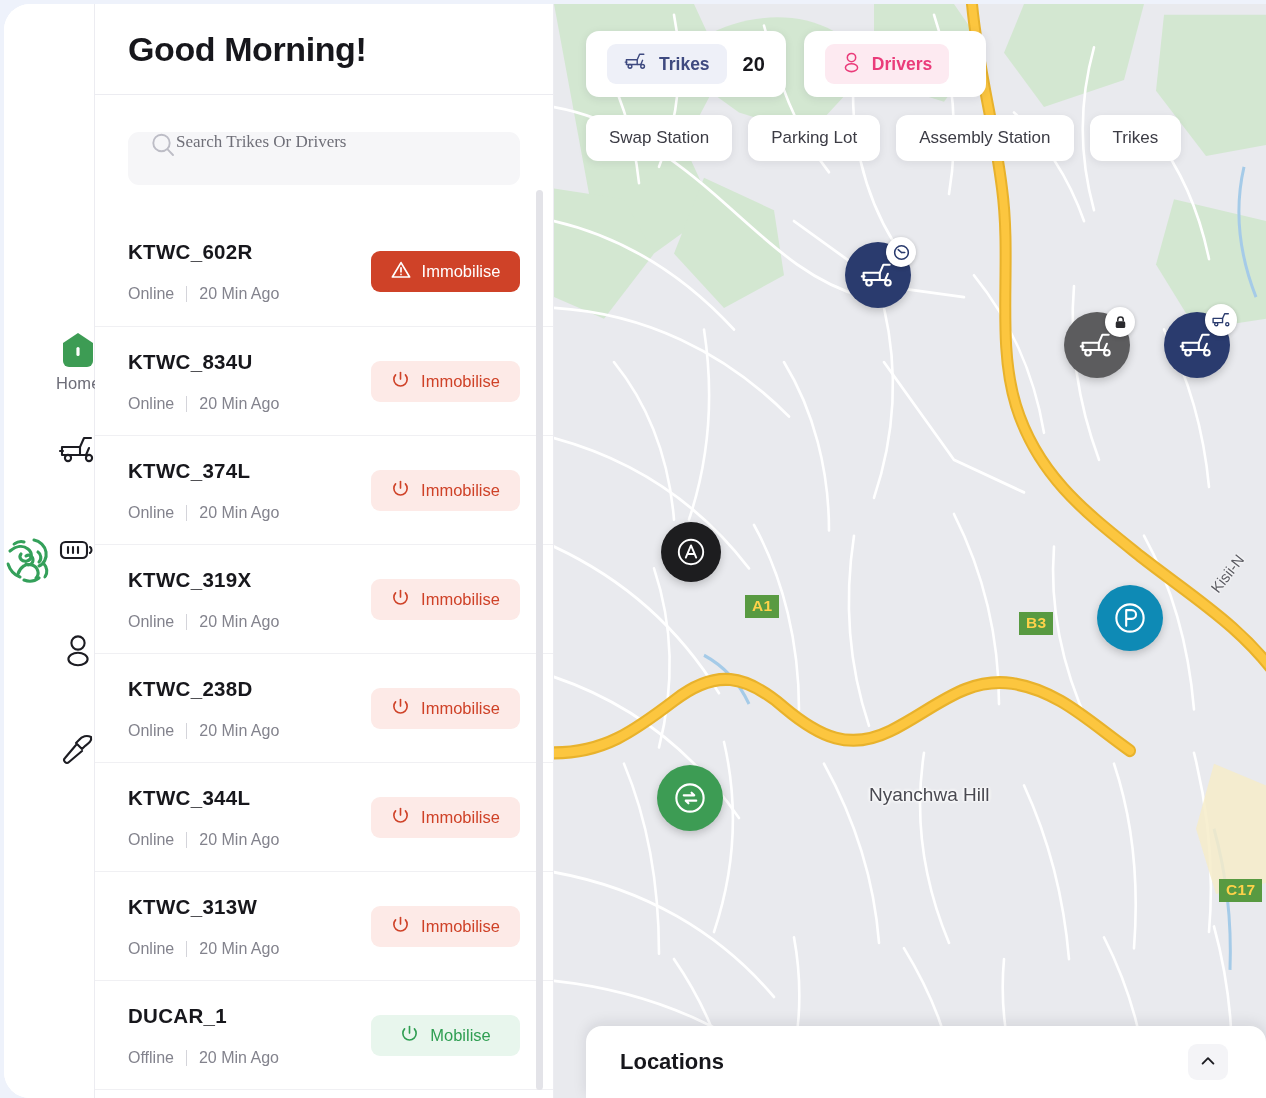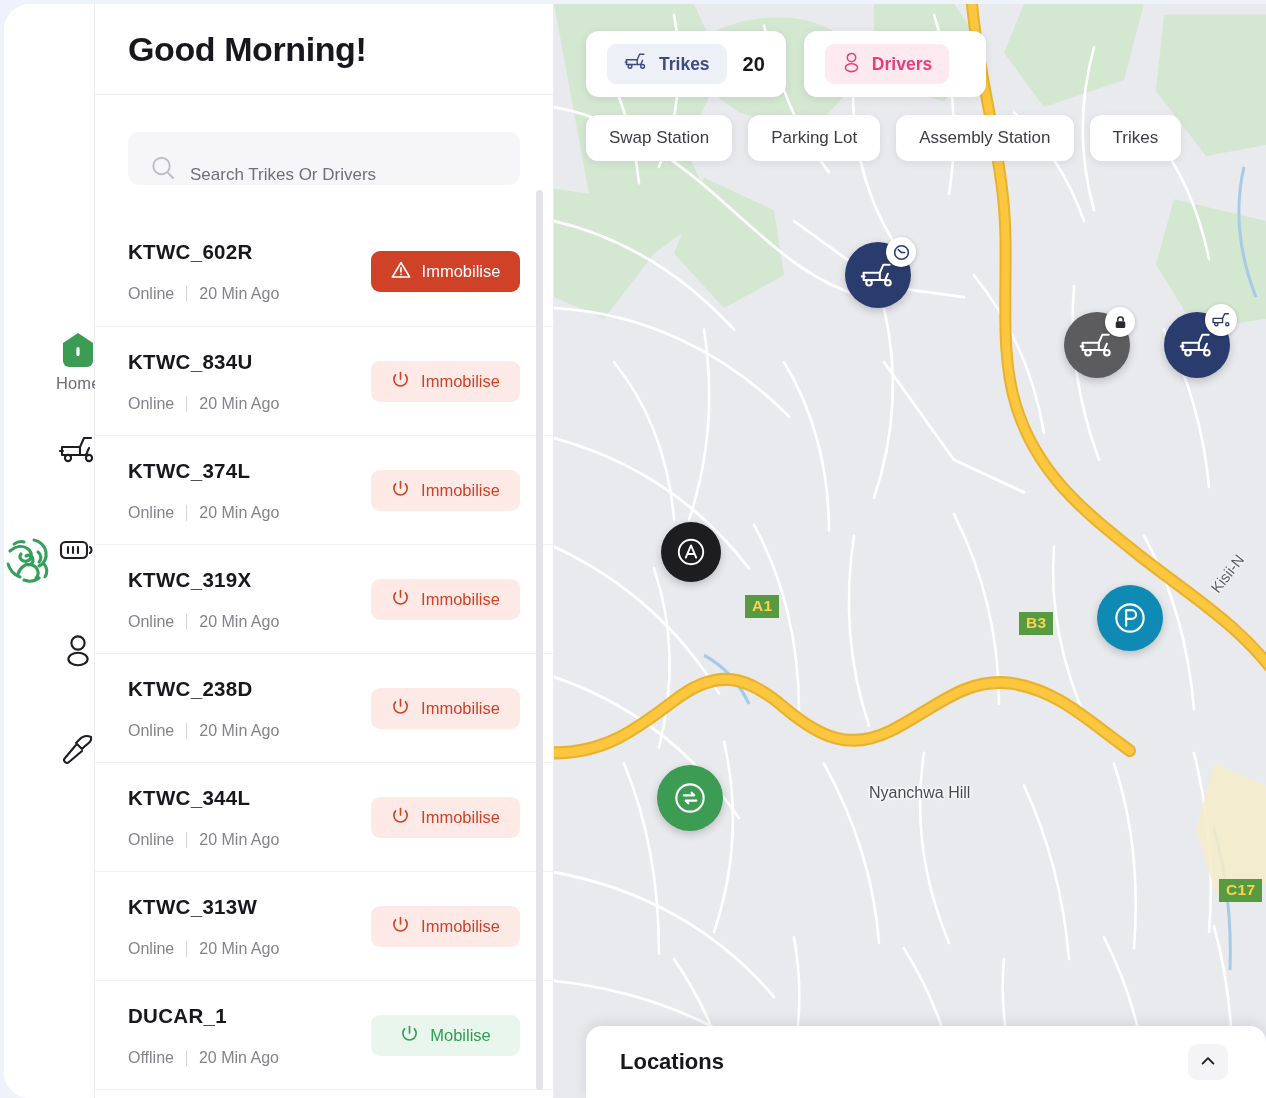--- a/index.html
+++ b/index.html
@@ -53,21 +53,21 @@
     padding-left: 33px;
     border-bottom: 1px solid #ececf1;
     width: 1171px;
   }
   .greeting {
     font-size: 34px; font-weight: 700; color: #17171c; letter-spacing: -.4px;
   }
   .searchwrap { padding: 37px 33px 0 33px; }
   .searchbox {
     height: 53px; background: #f6f6f8; border-radius: 11px;
-    display: flex; align-items: flex-end; gap: 14px; padding: 0 22px;
+    display: flex; align-items: flex-start; gap: 0; padding: 0 22px; font-family: Liberation Serif, serif;
   }
   .searchbox input {
     border: none; background: transparent; outline: none;
     font-family: inherit; font-size: 17px; color: #57575f; width: 100%;
   }
   .searchbox input::placeholder { color: #6f6f78; }
 
   .rows { margin-top: 32px; flex: 1; overflow: hidden; }
   .row {
     height: 109px; padding: 0 33px;
@@ -136,21 +136,21 @@
     position: absolute; background: #fff; border-radius: 50%;
     display: flex; align-items: center; justify-content: center;
     box-shadow: 0 1px 4px rgba(0,0,0,.22);
   }
   .shield {
     position: absolute; background: #589a41; color: #ffd24a;
     font-size: 15.5px; font-weight: 700; border-radius: 0;
     padding: 2px 7px 3px 7px; z-index: 5; letter-spacing: .3px;
   }
   .placelbl {
-    position: absolute; z-index: 5; color: #4a4a52; font-size: 16px;
+    position: absolute; z-index: 5; color: #4a4a52; font-size: 19px;
     text-shadow: 0 0 4px #fff, 0 0 4px #fff, 0 0 3px #fff, 0 0 3px #fff;
     white-space: nowrap;
   }
   .streetlbl {
     position: absolute; z-index: 5; color: #5c5c63; font-size: 15px;
     text-shadow: 0 0 3px #fff, 0 0 3px #fff;
     white-space: nowrap;
   }
 
   .locpanel {

